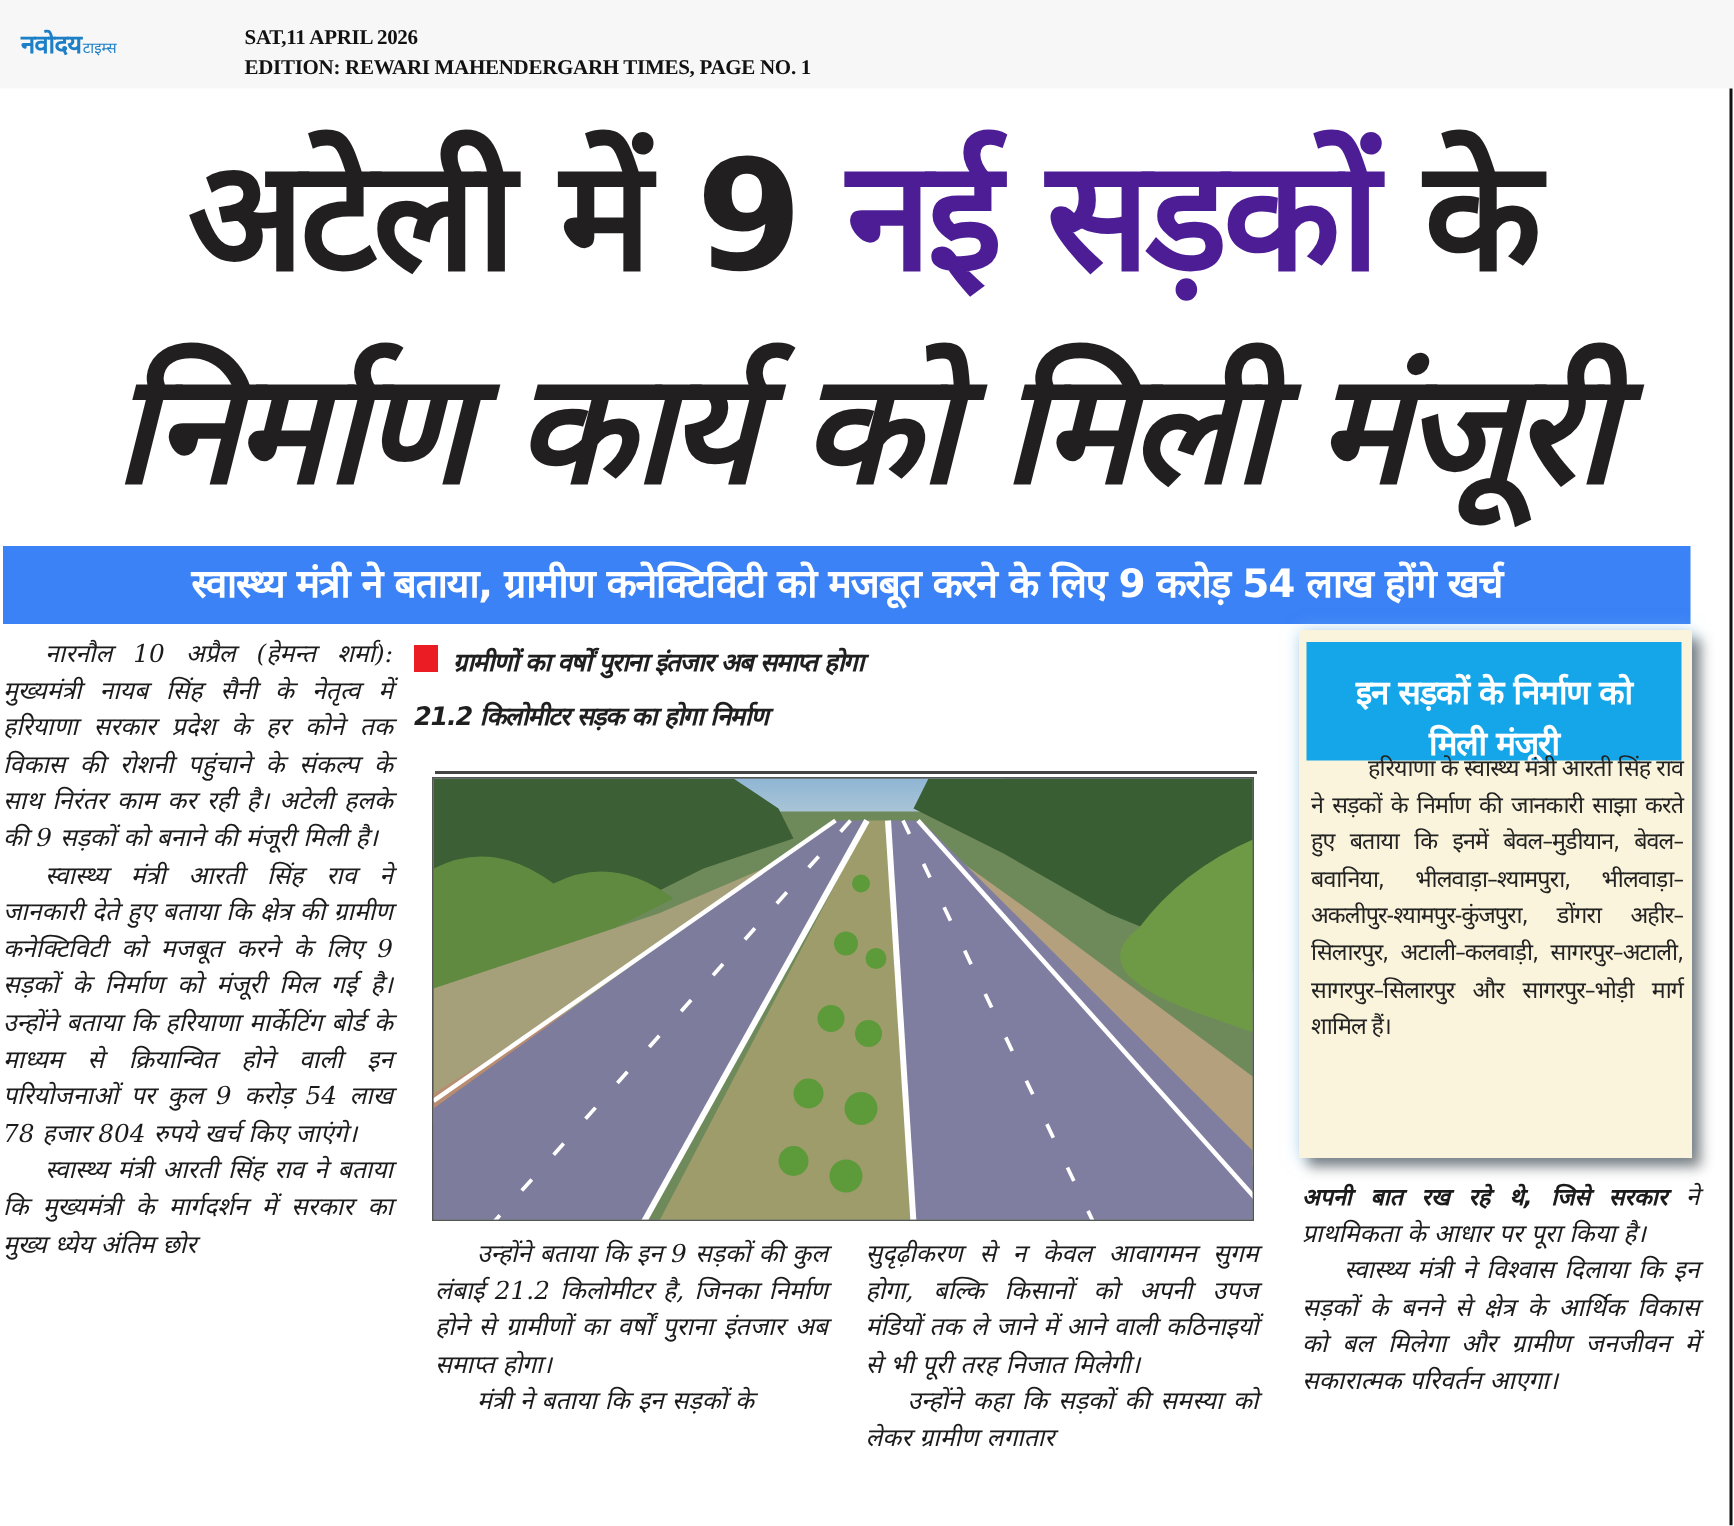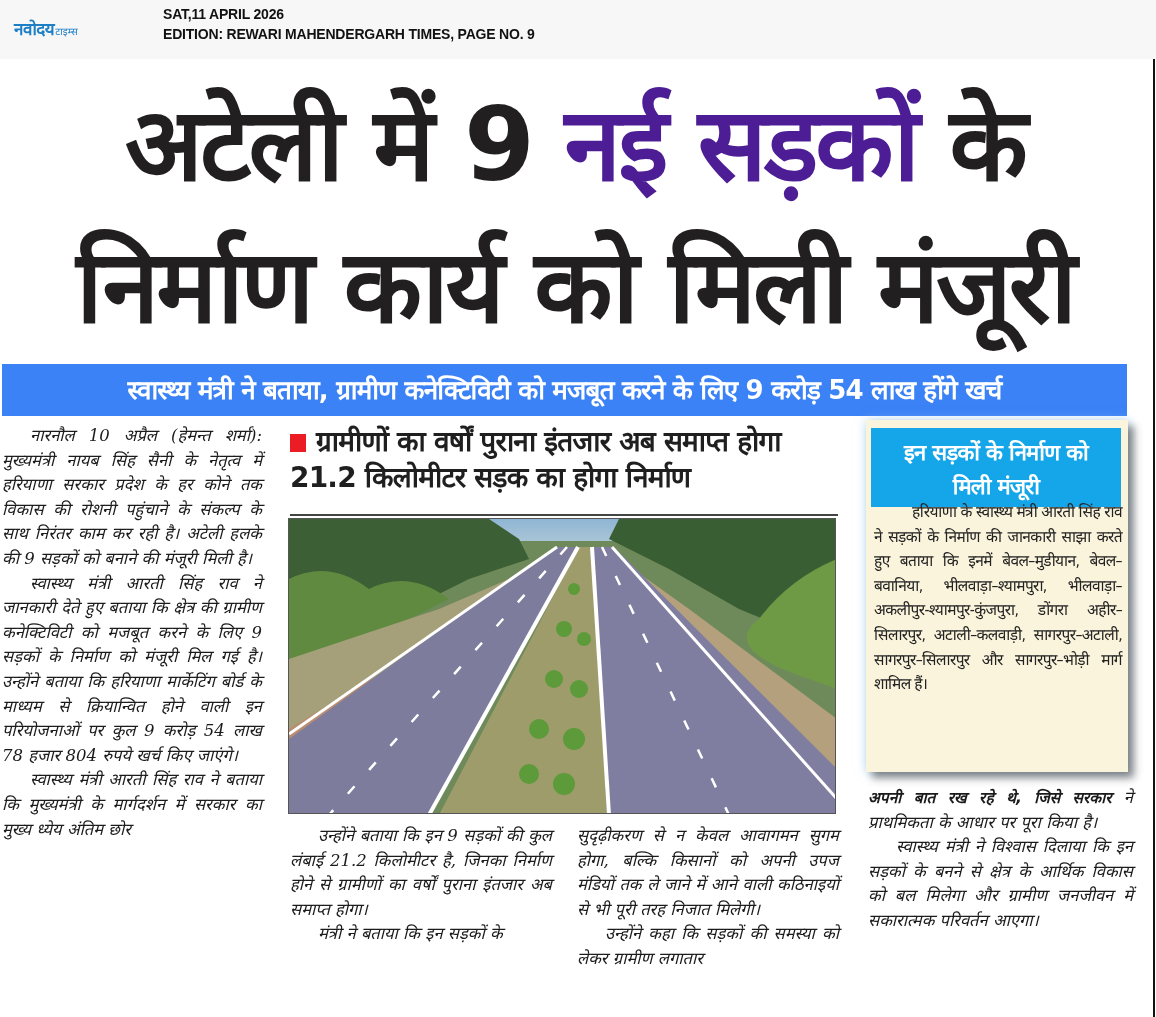--- a/index.html
+++ b/index.html
@@ -4,70 +4,70 @@
 <style>
   * { box-sizing: border-box; margin: 0; padding: 0; }
   html, body { width: 1156px; height: 1017px; overflow: hidden; background: #ffffff; }
   body { position: relative; font-family: "DejaVu Sans", sans-serif; color: #1a1a1a; }
 
   
   .topbar { position: absolute; left: 0; top: 0; width: 1156px; height: 59px; background: #f7f7f7; }
   .logo { position: absolute; left: 14px; top: 12px; display: flex; align-items: baseline; }
   .logo-main { font-family: Liberation Serif, serif; font-weight: bold; font-size: 17px; color: #1d7fc6; letter-spacing: -0.5px; }
   .logo-sub { font-family: "DejaVu Sans", sans-serif; font-size: 10px; color: #1d7fc6; margin-left: 1px; margin-top: 12px; }
-  .meta { position: absolute; left: 163px; top: 4px; font-family: Liberation Sans, sans-serif; font-weight: bold; font-size: 14px; line-height: 20px; color: #111; letter-spacing: -0.2px; }
+  .meta { position: absolute; left: 163px; top: 16px; font-family: Liberation Serif, serif; font-weight: bold; font-size: 14px; line-height: 20px; color: #111; letter-spacing: -0.2px; }
 
   .right-rule { position: absolute; left: 1153px; top: 59px; width: 2px; height: 958px; background: #111; }
 
   
   .headline { position: absolute; left: 0; top: 62px; width: 1150px; text-align: center; font-family: "DejaVu Sans", sans-serif; font-weight: bold; color: #221f20; letter-spacing: -3px; }
   .hl-line1 { position: absolute; left: 0; width: 1150px; top: 18px; font-size: 102px; line-height: 130px; }
-  .hl-line2 { position: absolute; left: 0; width: 1150px; top: 160px; font-size: 102px; line-height: 130px; }
+  .hl-line2 { position: absolute; left: 0; width: 1150px; top: 160px; font-size: 102px; line-height: 130px; font-style: italic; }
   .hl-blue { color: #4c1d95; }
 
   
   .strap { position: absolute; left: 2px; top: 364px; width: 1125px; height: 52px; background: #3b82f6; color: #fff; font-family: "DejaVu Sans", sans-serif; font-weight: bold; font-size: 26px; line-height: 52px; text-align: center; letter-spacing: -0.8px; white-space: nowrap; overflow: hidden; }
 
   
   .col { position: absolute; font-family: "DejaVu Serif", serif; font-size: 16.5px; line-height: 24.6px; color: #1b1b1b; text-align: justify; font-style: italic; }
   .col p { text-indent: 28px; }
   .col p.noindent { text-indent: 0; }
   .col-left { left: 2px; top: 424px; width: 260px; }
   .col-mid1 { left: 290px; top: 824px; width: 262px; }
   .col-mid2 { left: 577px; top: 824px; width: 262px; }
   .col-right { left: 868px; top: 786px; width: 265px; }
   .bold-lead { font-family: "DejaVu Sans", sans-serif; font-weight: bold; font-size: 15.5px; }
 
   
-  .subhead { position: absolute; left: 290px; top: 424px; width: 550px; font-family: "DejaVu Sans", sans-serif; font-weight: bold; font-size: 28px; line-height: 36px; color: #1f1f1f; letter-spacing: -0.8px; }
+  .subhead { position: absolute; left: 276px; top: 424px; width: 550px; font-family: "DejaVu Sans", sans-serif; font-weight: bold; font-size: 17px; line-height: 36px; color: #1f1f1f; letter-spacing: -0.8px; font-style: italic; }
   .subhead .bullet { display: inline-block; width: 16px; height: 18px; background: #ec1c24; margin-right: 10px; vertical-align: -1px; }
   .subhead .line2 { padding-left: 0; }
   .photo-rule { position: absolute; left: 290px; top: 514px; width: 548px; height: 2px; background: #444; }
 
   
   .photo { position: absolute; left: 288px; top: 518px; width: 548px; height: 296px; border: 1px solid #555; overflow: hidden; background: #7c8ea0; }
   .photo svg { display: block; }
 
   
   .sidebox { position: absolute; left: 866px; top: 420px; width: 262px; height: 352px; background: #fbf4dc; box-shadow: 6px 6px 8px rgba(0,0,0,0.45), 0 0 10px rgba(140,200,240,0.6); }
-  .sidebox-head { position: absolute; left: 5px; top: 8px; width: 250px; height: 79px; background: #14a6e8; color: #fff; font-family: "DejaVu Sans", sans-serif; font-weight: bold; font-size: 22px; line-height: 34px; text-align: center; padding-top: 8px; letter-spacing: -0.8px; }
+  .sidebox-head { position: absolute; left: 5px; top: 8px; width: 250px; height: 79px; background: #14a6e8; color: #fff; font-family: "DejaVu Sans", sans-serif; font-weight: bold; font-size: 22px; line-height: 34px; text-align: center; padding-top: 18px; letter-spacing: -0.8px; }
   .sidebox-body { position: absolute; left: 8px; top: 80px; width: 248px; font-family: "DejaVu Sans Condensed", "DejaVu Sans", sans-serif; font-size: 15.5px; line-height: 24.6px; color: #222; text-align: justify; letter-spacing: -0.6px; }
   .sidebox-body p { text-indent: 38px; }
 </style>
 </head>
 <body>
 
 <div class="topbar">
   <div class="logo">
     <span class="logo-main">नवोदय</span>
     <span class="logo-sub">टाइम्स</span>
   </div>
   <div class="meta">
     <div>SAT,11 APRIL 2026</div>
-    <div>EDITION: REWARI MAHENDERGARH TIMES, PAGE NO. 9</div>
+    <div>EDITION: REWARI MAHENDERGARH TIMES, PAGE NO. 1</div>
   </div>
 </div>
 
 <div class="right-rule"></div>
 
 <div class="headline">
   <div class="hl-line1"><span>अटेली में 9 </span><span class="hl-blue">नई सड़कों</span><span> के</span></div>
   <div class="hl-line2">निर्माण कार्य को मिली मंजूरी</div>
 </div>
 

